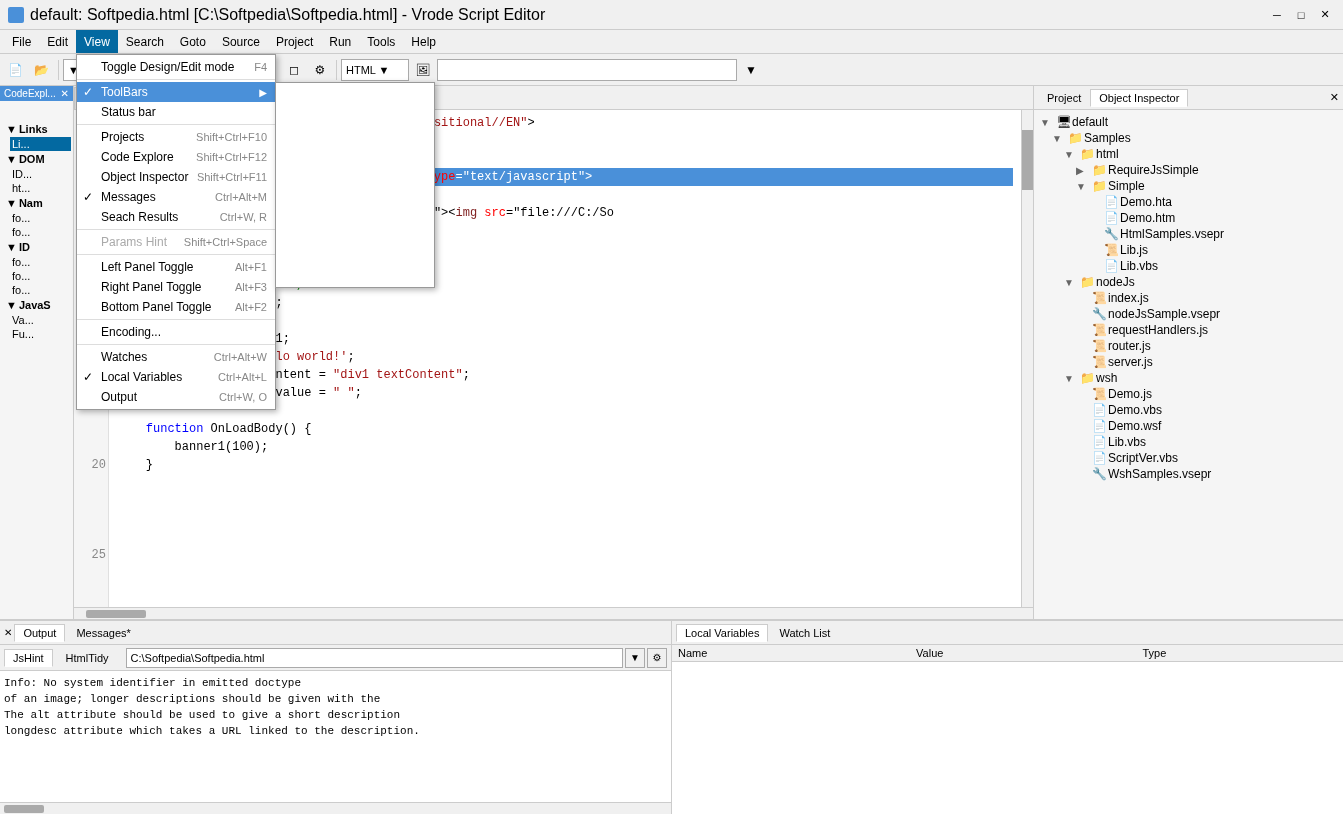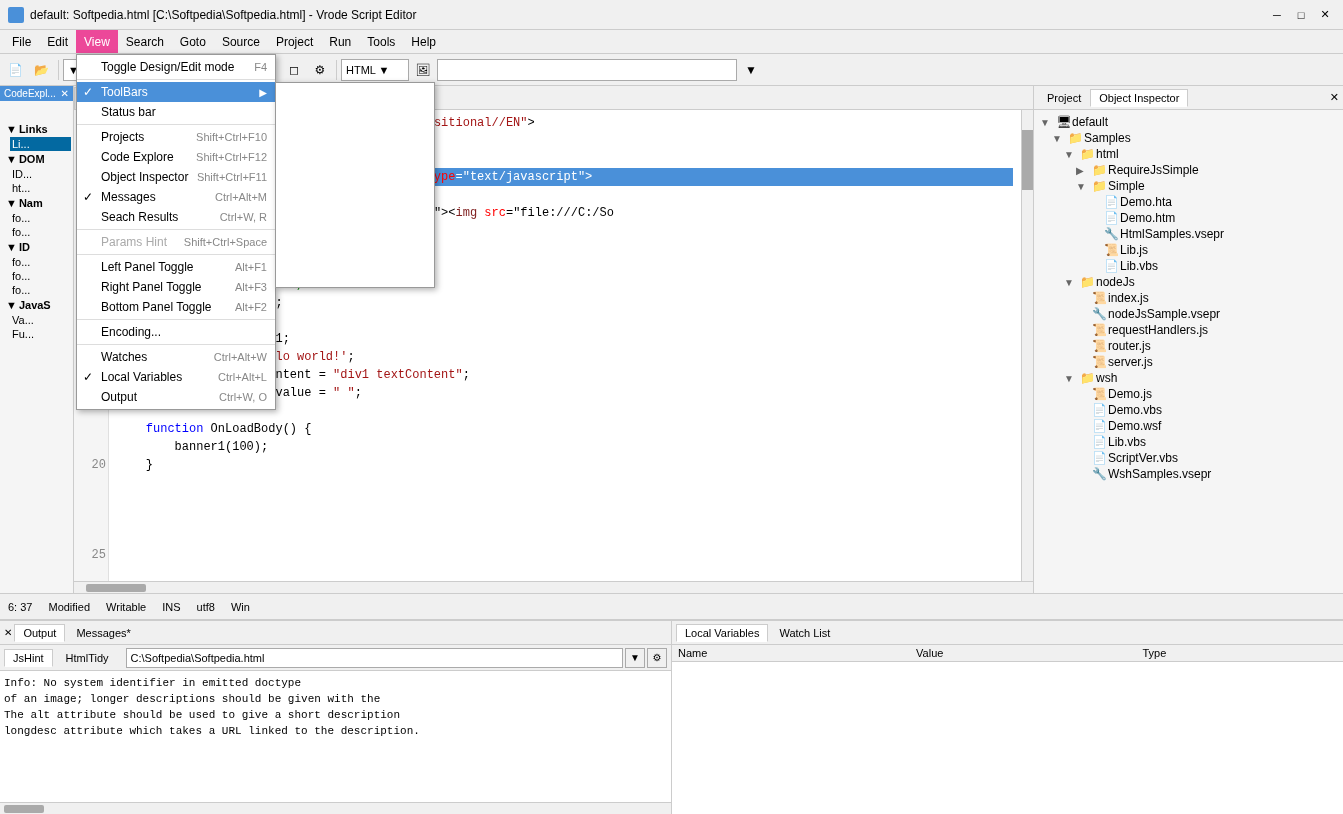--- a/index.html
+++ b/index.html
@@ -30,21 +30,21 @@
       border-bottom: 1px solid #ccc;
     }
     .menu-item {
       padding: 2px 8px;
       cursor: pointer;
       height: 100%;
       display: flex;
       align-items: center;
       font-size: 12px;
     }
-    .menu-item:hover, .menu-item.active { background: #ec4899; color: white; }
+    .menu-item:hover, .menu-item.active { background: #0369a1; color: white; }
 
     
     #toolbar {
       background: #f0f0f0;
       height: 32px;
       display: flex;
       align-items: center;
       padding: 0 4px;
       border-bottom: 1px solid #ccc;
       gap: 2px;
@@ -398,21 +398,21 @@
       align-items: center;
       gap: 2px;
       cursor: pointer;
     }
   </style>
 </head>
 <body>
 
 <div id="titlebar">
   <div class="app-icon"></div>
-  <span style="font-size:12px;">default: Softpedia.html [C:\Softpedia\Softpedia.html] - Vrode Script Editor</span>
+  <span style="font-size:16px;">default: Softpedia.html [C:\Softpedia\Softpedia.html] - Vrode Script Editor</span>
   <div class="win-controls">
     <button class="win-btn">─</button>
     <button class="win-btn">□</button>
     <button class="win-btn close">✕</button>
   </div>
 </div>
 
 <div id="menubar">
   <div class="menu-item">File</div>
   <div class="menu-item">Edit</div>
@@ -808,28 +808,20 @@
                 <span>WshSamples.vsepr</span>
               </div>
             </div>
           </div>
         </div>
       </div>
     </div>
 
   </div>
 
-  <div id="statusbar">
-    <span>6: 37</span>
-    <span>Modified</span>
-    <span>Writable</span>
-    <span>INS</span>
-    <span>utf8</span>
-    <span>Win</span>
-  </div>
 
   <div id="bottom-panel">
     <div id="bottom-left">
       <div id="bottom-left-header">
         <span class="panel-close">✕</span>
         <span class="bottom-tab active">Output</span>
         <span class="bottom-tab">Messages*</span>
       </div>
       <div id="path-bar">
         <span class="bottom-tab active">JsHint</span>

